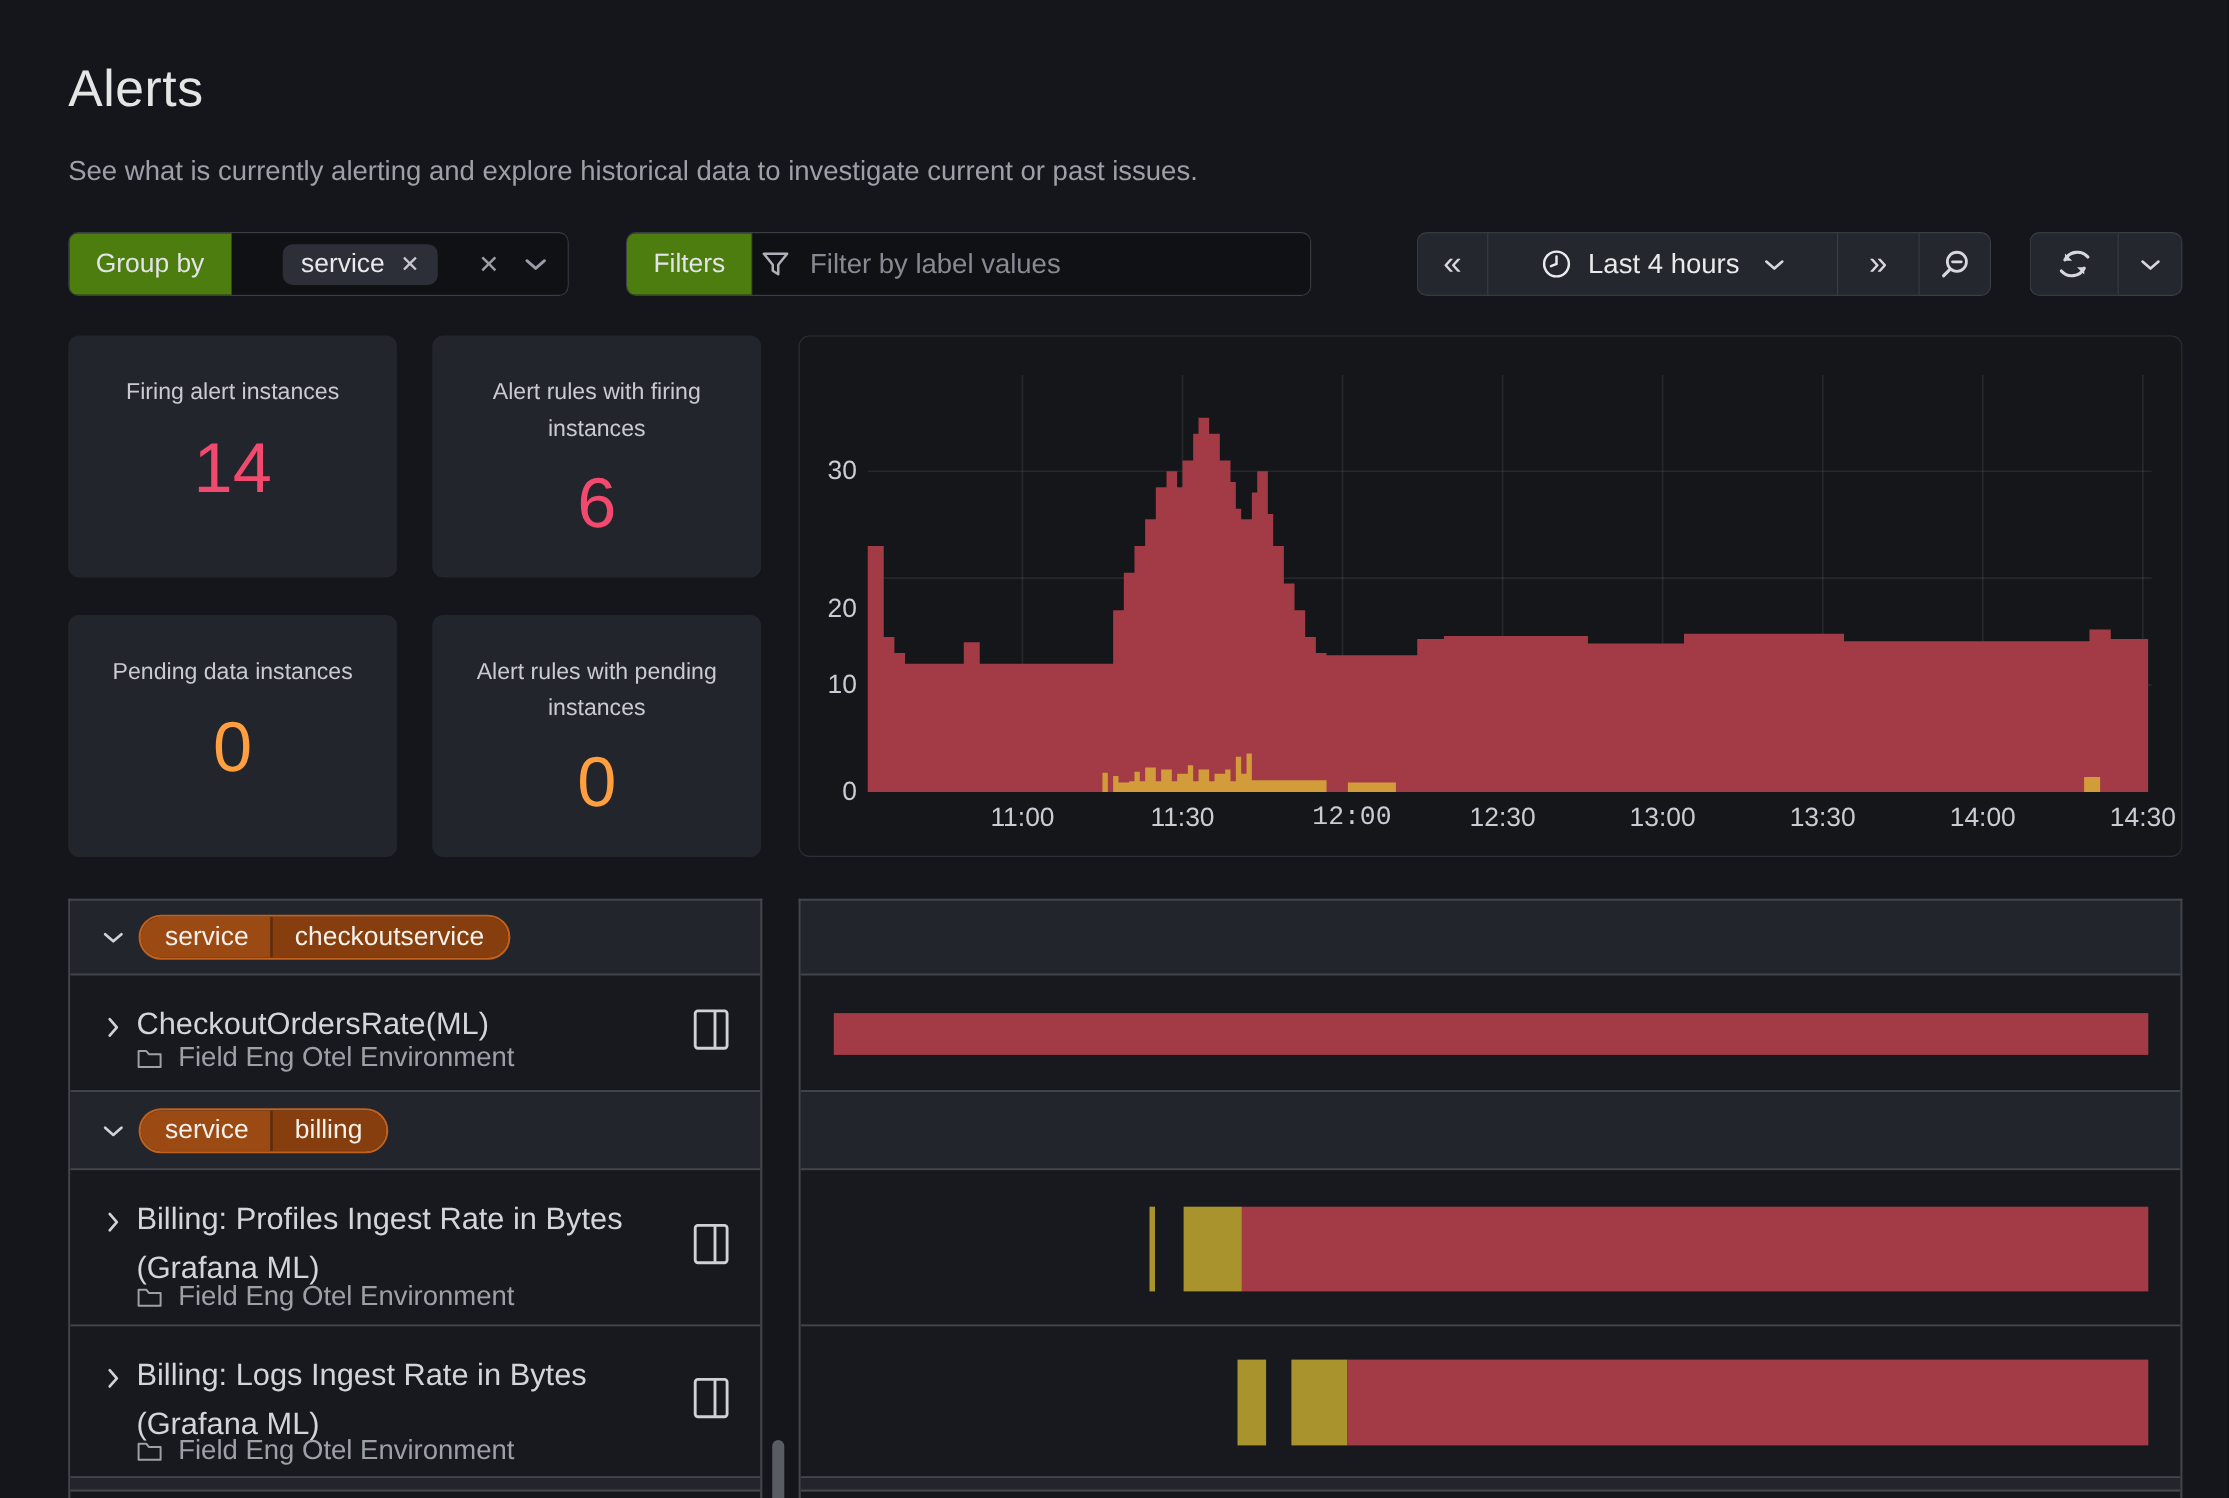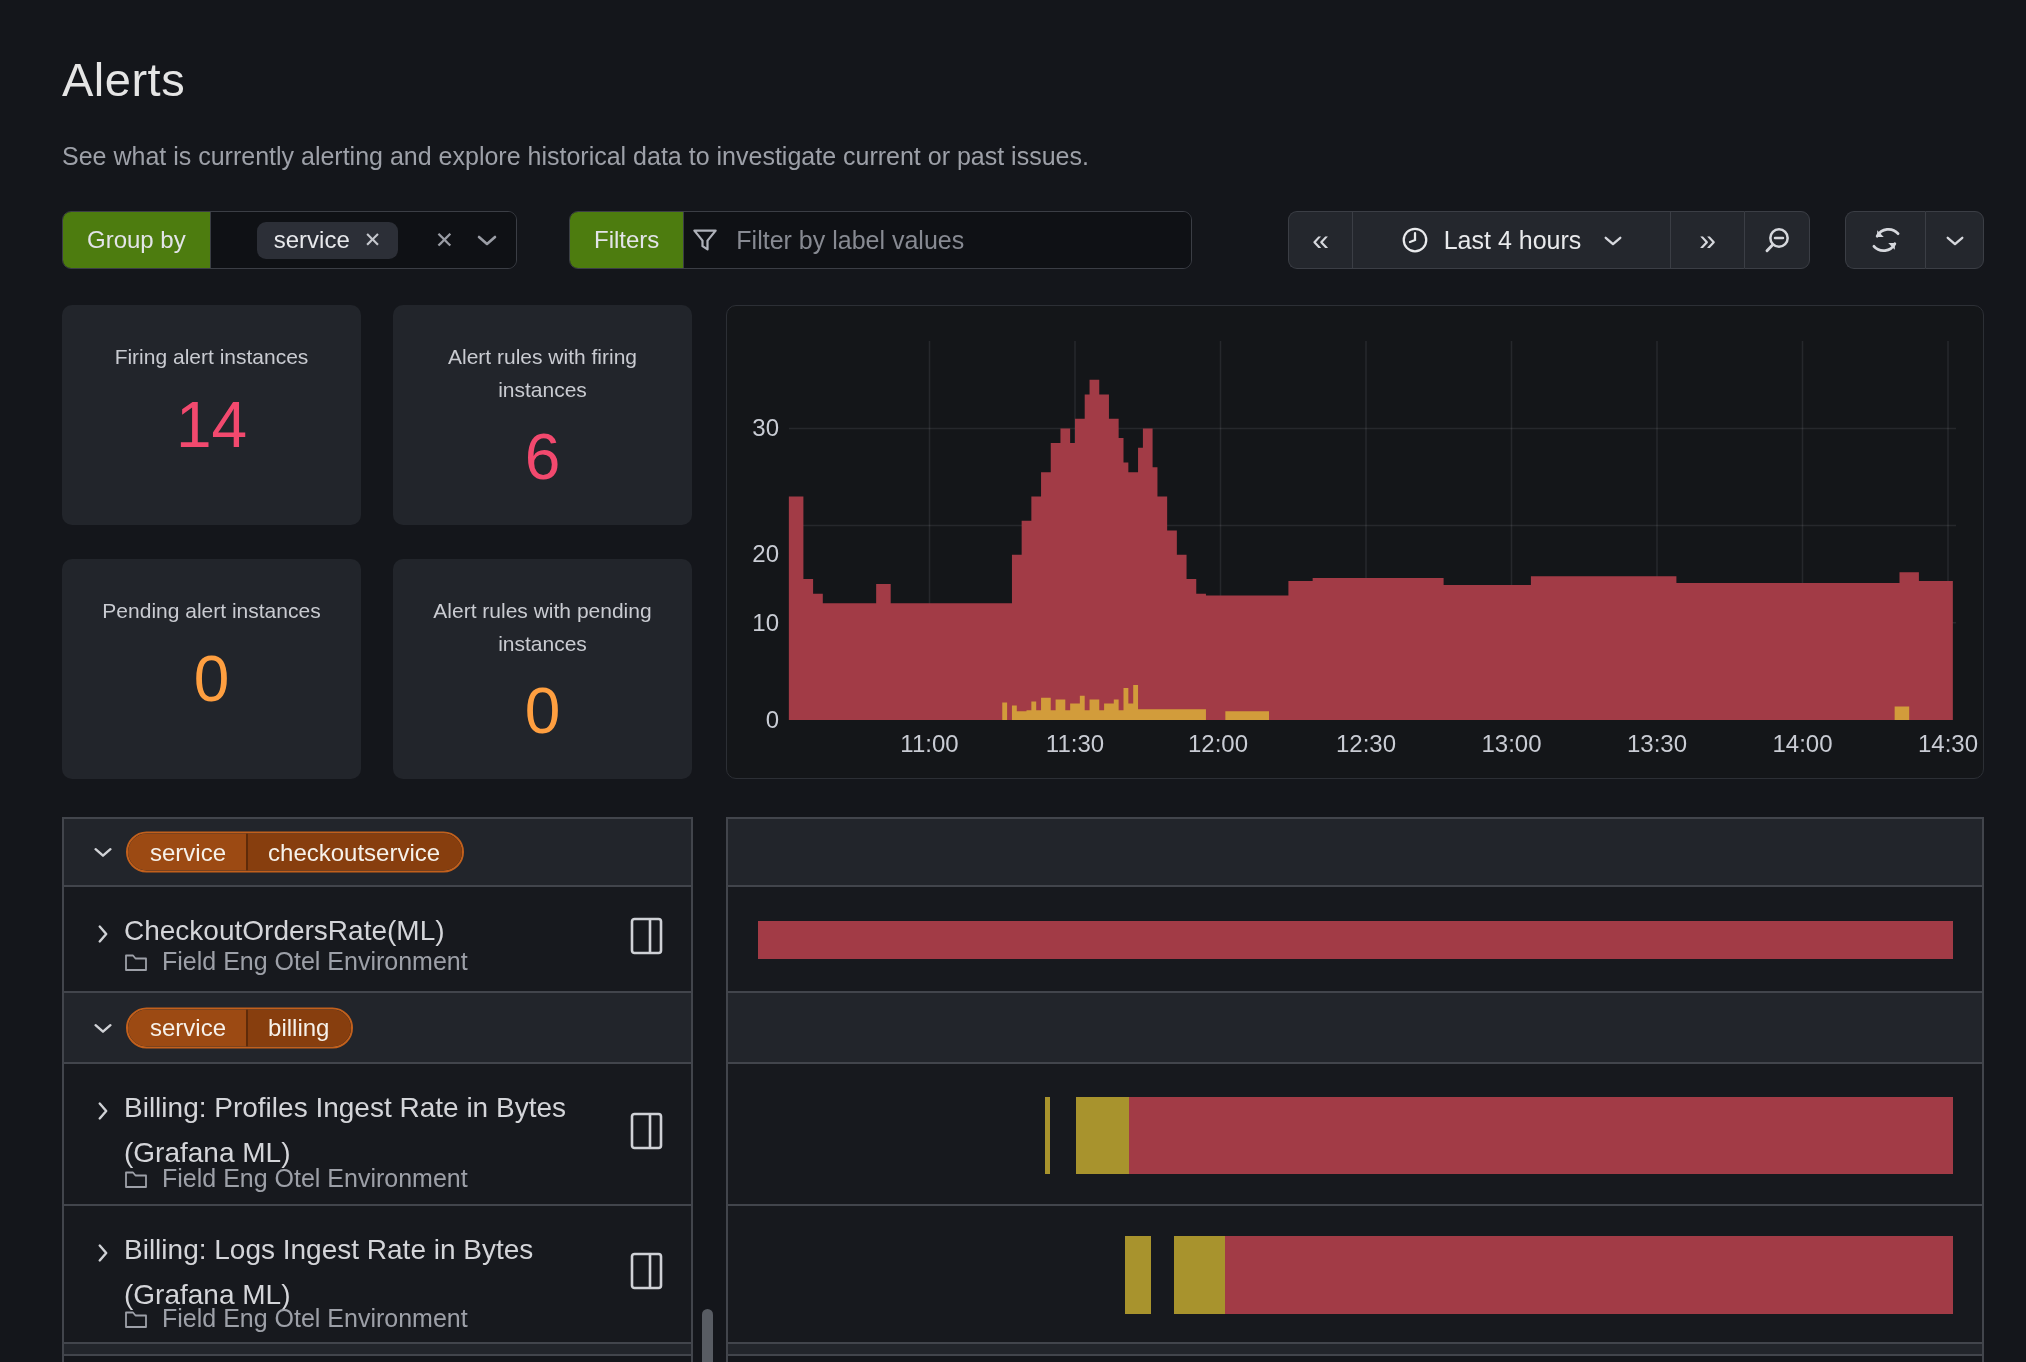--- a/index.html
+++ b/index.html
@@ -145,21 +145,21 @@
 
   <div class="stat" style="left:62px; top:305px;">
     <div class="stat-title">Firing alert instances</div>
     <div class="stat-value" style="color: rgb(242, 73, 110);">14</div>
   </div>
   <div class="stat" style="left:393px; top:305px;">
     <div class="stat-title">Alert rules with firing instances</div>
     <div class="stat-value" style="color: rgb(242, 73, 110);">6</div>
   </div>
   <div class="stat" style="left:62px; top:559px;">
-    <div class="stat-title">Pending alert instances</div>
+    <div class="stat-title">Pending data instances</div>
     <div class="stat-value" style="color: rgb(255, 159, 64);">0</div>
   </div>
   <div class="stat" style="left:393px; top:559px;">
     <div class="stat-title">Alert rules with pending instances</div>
     <div class="stat-value" style="color: rgb(255, 159, 64);">0</div>
   </div>
 
   <div class="chart-panel">
     <svg id="chart-svg" width="1258" height="474">
         <line x1="62" x2="1229" y1="316.8" y2="316.8" stroke="rgba(204,204,220,0.10)" stroke-width="1.5"></line>
@@ -176,21 +176,21 @@
         <path d="M 61.85 414 L 61.85 414 L 61.85 190.44 L 76.4 190.44 L 76.4 273.06 L 86.1 273.06 L 86.1 287.64 L 95.8 287.64 L 95.8 297.36 L 149.14999999999998 297.36 L 149.14999999999998 277.91999999999996 L 163.7 277.91999999999996 L 163.7 297.36 L 284.95 297.36 L 284.95 248.76 L 294.65 248.76 L 294.65 214.73999999999998 L 304.35 214.73999999999998 L 304.35 190.44 L 314.04999999999995 190.44 L 314.04999999999995 166.14 L 323.75 166.14 L 323.75 136.97999999999996 L 333.45 136.97999999999996 L 333.45 122.39999999999998 L 343.15 122.39999999999998 L 343.15 136.97999999999996 L 348 136.97999999999996 L 348 112.68 L 357.7 112.68 L 357.7 88.38 L 362.54999999999995 88.38 L 362.54999999999995 73.79999999999995 L 372.25 73.79999999999995 L 372.25 88.38 L 381.95 88.38 L 381.95 112.68 L 391.65 112.68 L 391.65 132.12 L 396.5 132.12 L 396.5 156.41999999999996 L 401.34999999999997 156.41999999999996 L 401.34999999999997 166.14 L 411.04999999999995 166.14 L 411.04999999999995 141.83999999999997 L 415.9 141.83999999999997 L 415.9 122.39999999999998 L 425.59999999999997 122.39999999999998 L 425.59999999999997 161.27999999999997 L 430.45 161.27999999999997 L 430.45 190.44 L 440.15 190.44 L 440.15 224.45999999999998 L 449.84999999999997 224.45999999999998 L 449.84999999999997 248.76 L 459.54999999999995 248.76 L 459.54999999999995 273.06 L 469.24999999999994 273.06 L 469.24999999999994 287.64 L 478.95 287.64 L 478.95 289.584 L 561.4 289.584 L 561.4 275.004 L 585.65 275.004 L 585.65 272.08799999999997 L 716.5999999999999 272.08799999999997 L 716.5999999999999 278.892 L 803.9 278.892 L 803.9 270.144 L 949.4 270.144 L 949.4 276.948 L 1172.5 276.948 L 1172.5 266.256 L 1191.8999999999999 266.256 L 1191.8999999999999 275.004 L 1225.85 275.004 L 1225.85 414 Z" fill="#a23b46"></path>
         <path d="M 270.4 414 L 270.4 414 L 270.4 414 L 275.25 414 L 275.25 396.504 L 280.1 396.504 L 280.1 414 L 284.95 414 L 284.95 399.42 L 289.79999999999995 399.42 L 289.79999999999995 405.252 L 299.5 405.252 L 299.5 404.28 L 304.35 404.28 L 304.35 395.532 L 309.2 395.532 L 309.2 404.28 L 314.04999999999995 404.28 L 314.04999999999995 391.644 L 323.75 391.644 L 323.75 404.28 L 328.59999999999997 404.28 L 328.59999999999997 393.588 L 338.29999999999995 393.588 L 338.29999999999995 404.28 L 343.15 404.28 L 343.15 397.476 L 352.84999999999997 397.476 L 352.84999999999997 389.7 L 357.7 389.7 L 357.7 404.28 L 362.54999999999995 404.28 L 362.54999999999995 393.588 L 372.25 393.588 L 372.25 404.28 L 377.09999999999997 404.28 L 377.09999999999997 397.476 L 386.79999999999995 397.476 L 386.79999999999995 393.588 L 391.65 393.588 L 391.65 404.28 L 396.5 404.28 L 396.5 381.924 L 401.34999999999997 381.924 L 401.34999999999997 397.476 L 406.2 397.476 L 406.2 379.008 L 411.04999999999995 379.008 L 411.04999999999995 403.308 L 425.59999999999997 403.308 L 425.59999999999997 403.308 L 478.95 403.308 L 478.95 414 L 498.34999999999997 414 L 498.34999999999997 405.252 L 542 405.252 L 542 414 L 1167.6499999999999 414 L 1167.6499999999999 400.392 L 1182.1999999999998 400.392 L 1182.1999999999998 414 L 1182.1999999999998 414 L 1182.1999999999998 414 Z" fill="#d29c3b"></path>
       </svg>
     <div id="chart-labels">
         <div class="y-tick" style="top: 400px;">0</div>
         <div class="y-tick" style="top: 302.8px;">10</div>
         <div class="y-tick" style="top: 205.6px; margin-top: 28px;">20</div>
         <div class="y-tick" style="top: 108.4px;">30</div>
         <div class="x-tick" style="left: 156.5px;">11:00</div>
         <div class="x-tick" style="left: 302px;">11:30</div>
-        <div class="x-tick" style="left: 445px;">12:00</div>
+        <div class="x-tick" style="left: 456px; font-family: Liberation Mono, monospace;">12:00</div>
         <div class="x-tick" style="left: 593px;">12:30</div>
         <div class="x-tick" style="left: 738.5px;">13:00</div>
         <div class="x-tick" style="left: 884px;">13:30</div>
         <div class="x-tick" style="left: 1029.5px;">14:00</div>
         <div class="x-tick" style="left: 1175px;">14:30</div>
       </div>
   </div>
 
   <div class="list-panel lp-left">
     <div class="row row-group" style="height:68px">

